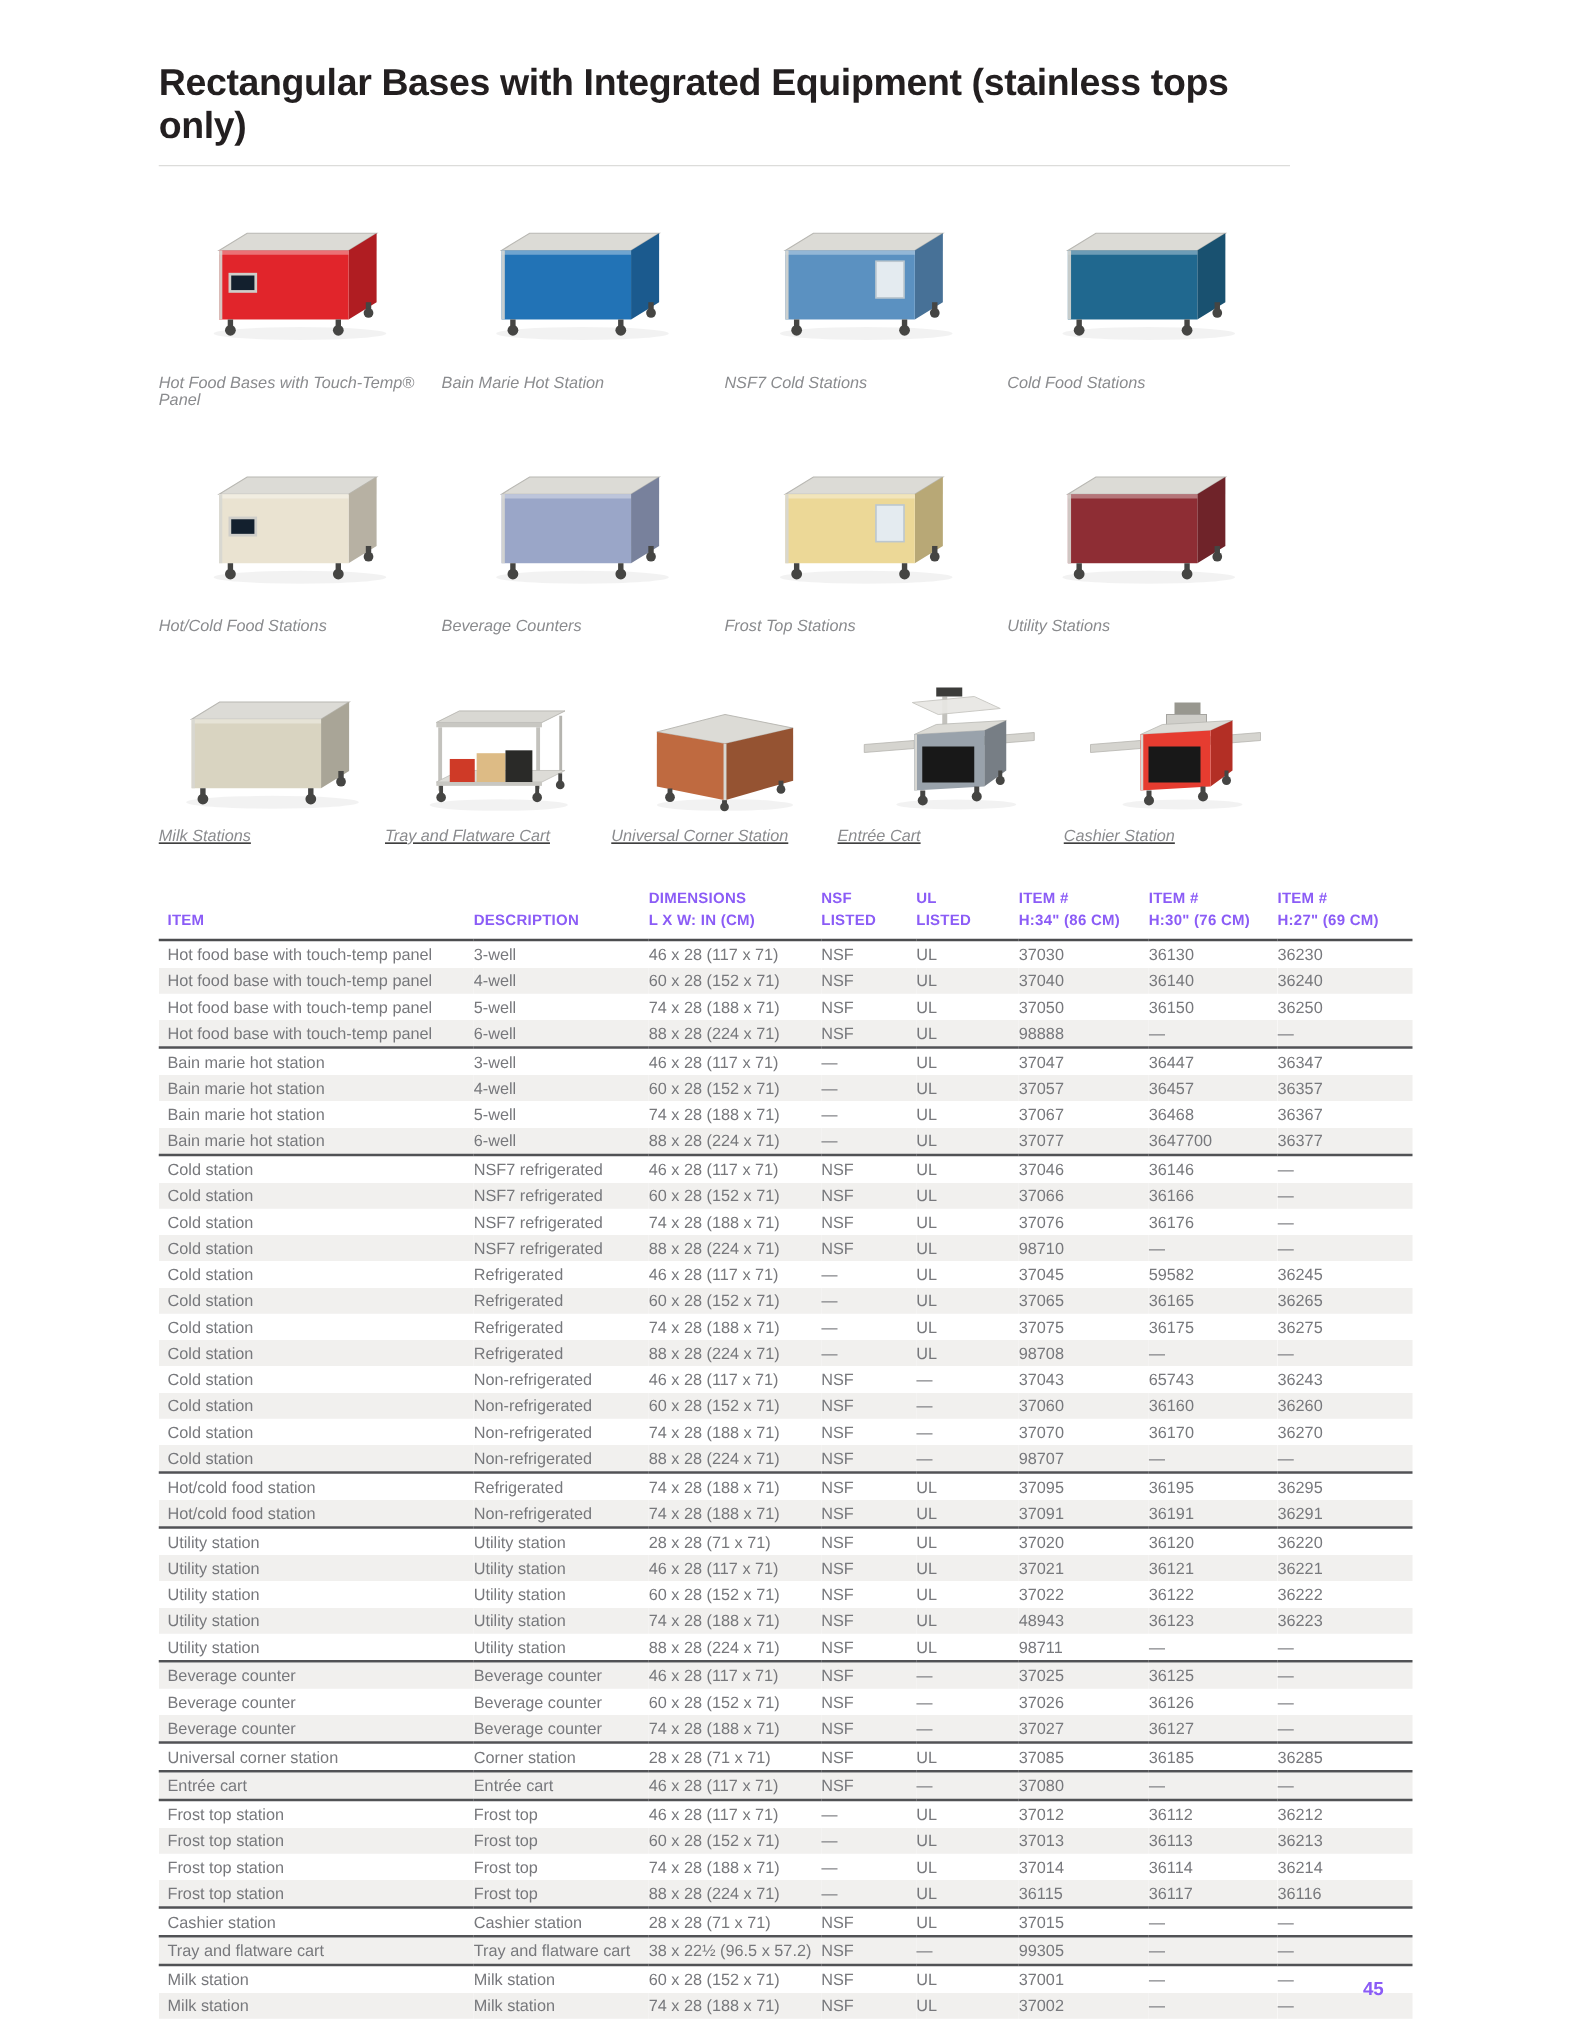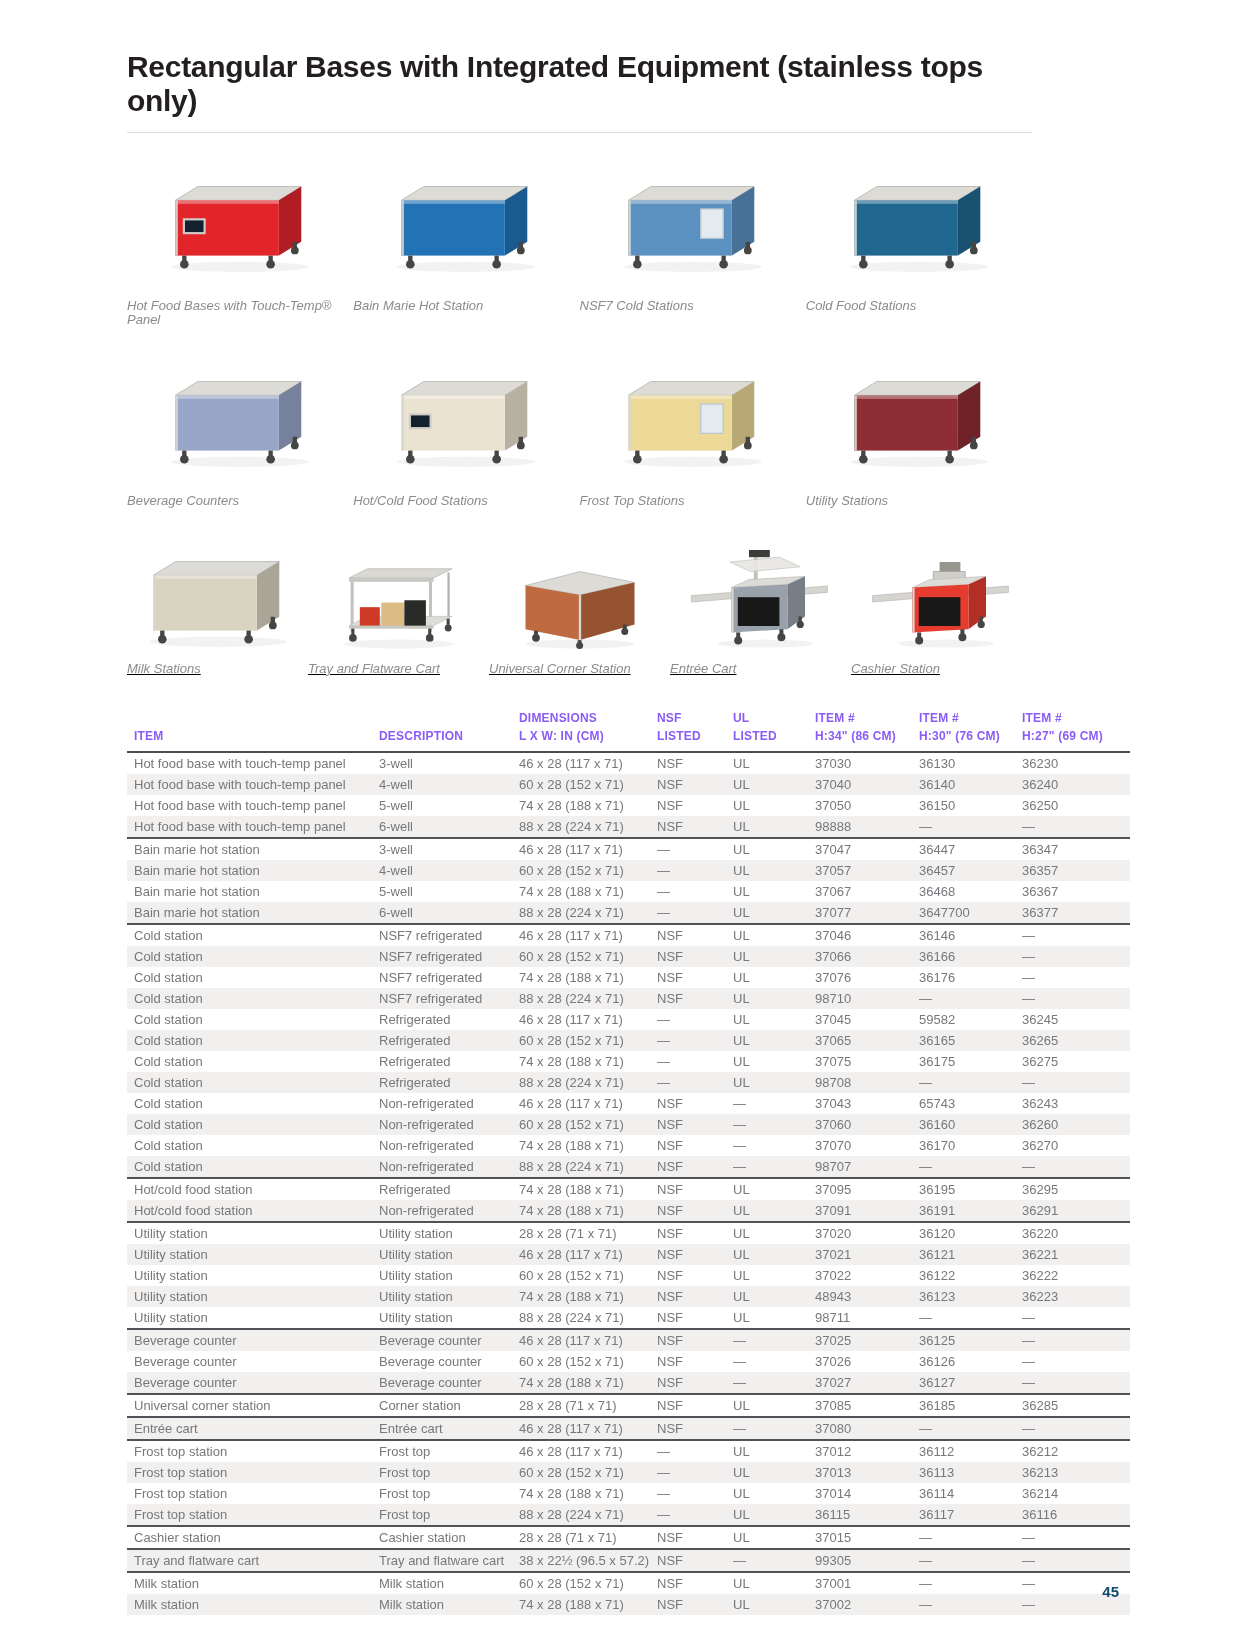--- a/index.html
+++ b/index.html
@@ -37,21 +37,21 @@
   .spec th{text-align:left;vertical-align:bottom;font-size:12px;font-weight:700;color:#8b5cf6;
            padding:0 4px 6px 0;border-bottom:2px solid #4c4d4f;line-height:1.45;letter-spacing:0.2px;}
   .spec th .ln{display:block;white-space:nowrap;}
   .spec th .ln:empty{display:none;}
   .spec th:first-child{padding-left:7px;}
   .spec td{font-size:13px;color:#77787c;height:21px;line-height:21px;padding:0 4px 0 0;
            white-space:nowrap;overflow:hidden;}
   .spec td:first-child{padding-left:7px;}
   .spec tr.stripe td{background:#f1f0ee;}
   .spec tr.group-start td{border-top:2px solid #515255;}
-  .page-number{position:absolute;top:1583px;right:40px;font-size:15px;font-weight:700;color:#0c4a6e;}
+  .page-number{position:absolute;top:1583px;right:52px;font-size:15px;font-weight:700;color:#8b5cf6;}
 </style>
 </head>
 <body>
 
 <div class="page">
   <div class="content">
     <h1 class="title">Rectangular Bases with Integrated Equipment (stainless tops only)</h1>
     <hr class="title-rule">
 
     <div class="fig-row cols-4">
@@ -159,21 +159,21 @@
       <rect x="156" y="82" width="5" height="7"></rect>
                 <circle cx="158.5" cy="92" r="4.5"></circle>
     </g>
   </svg>
 </div>
     <figcaption class="fig-caption">Cold Food Stations</figcaption>
   </figure>
       </div>
     <div class="fig-row cols-4">
         <figure class="fig">
-    <div class="fig-img shape-counter" style="--c: #9aa6c8;">
+    <div class="fig-img shape-counter detail-screen" style="--c: #eae3d1;">
   <svg viewBox="0 0 190 120">
     <ellipse cx="95" cy="111" rx="80" ry="6" fill="#000000" opacity="0.05"></ellipse>
     <polygon points="20,34 140,34 166,18 46,18" fill="#dcdbd6" stroke="#b8b7b2" stroke-width="1"></polygon>
     <polygon class="side" points="140,34 166,18 166,82 140,98"></polygon>
     <rect class="front" x="20" y="34" width="120" height="64"></rect>
     <rect x="20" y="34" width="120" height="4" fill="#ffffff" opacity="0.35"></rect>
     <line x1="21.5" y1="34" x2="21.5" y2="98" stroke="#d8d7d2" stroke-width="3" opacity="0.9"></line>
     <g class="screen">
                 <rect x="30" y="56" width="24" height="16" fill="#13202e" stroke="#cfcec9" stroke-width="2.5"></rect>
               </g>
@@ -183,24 +183,24 @@
     <g fill="#454543">
       <rect x="28" y="98" width="5" height="7"></rect>
                 <circle cx="30.5" cy="108" r="5"></circle>
       <rect x="128" y="98" width="5" height="7"></rect>
                 <circle cx="130.5" cy="108" r="5"></circle>
       <rect x="156" y="82" width="5" height="7"></rect>
                 <circle cx="158.5" cy="92" r="4.5"></circle>
     </g>
   </svg>
 </div>
-    <figcaption class="fig-caption">Beverage Counters</figcaption>
-  </figure>
-        <figure class="fig">
-    <div class="fig-img shape-counter detail-screen" style="--c: #eae3d1;">
+    <figcaption class="fig-caption">Hot/Cold Food Stations</figcaption>
+  </figure>
+        <figure class="fig">
+    <div class="fig-img shape-counter" style="--c: #9aa6c8;">
   <svg viewBox="0 0 190 120">
     <ellipse cx="95" cy="111" rx="80" ry="6" fill="#000000" opacity="0.05"></ellipse>
     <polygon points="20,34 140,34 166,18 46,18" fill="#dcdbd6" stroke="#b8b7b2" stroke-width="1"></polygon>
     <polygon class="side" points="140,34 166,18 166,82 140,98"></polygon>
     <rect class="front" x="20" y="34" width="120" height="64"></rect>
     <rect x="20" y="34" width="120" height="4" fill="#ffffff" opacity="0.35"></rect>
     <line x1="21.5" y1="34" x2="21.5" y2="98" stroke="#d8d7d2" stroke-width="3" opacity="0.9"></line>
     <g class="screen">
                 <rect x="30" y="56" width="24" height="16" fill="#13202e" stroke="#cfcec9" stroke-width="2.5"></rect>
               </g>
@@ -210,21 +210,21 @@
     <g fill="#454543">
       <rect x="28" y="98" width="5" height="7"></rect>
                 <circle cx="30.5" cy="108" r="5"></circle>
       <rect x="128" y="98" width="5" height="7"></rect>
                 <circle cx="130.5" cy="108" r="5"></circle>
       <rect x="156" y="82" width="5" height="7"></rect>
                 <circle cx="158.5" cy="92" r="4.5"></circle>
     </g>
   </svg>
 </div>
-    <figcaption class="fig-caption">Hot/Cold Food Stations</figcaption>
+    <figcaption class="fig-caption">Beverage Counters</figcaption>
   </figure>
         <figure class="fig">
     <div class="fig-img shape-counter detail-door" style="--c: #ecd897;">
   <svg viewBox="0 0 190 120">
     <ellipse cx="95" cy="111" rx="80" ry="6" fill="#000000" opacity="0.05"></ellipse>
     <polygon points="20,34 140,34 166,18 46,18" fill="#dcdbd6" stroke="#b8b7b2" stroke-width="1"></polygon>
     <polygon class="side" points="140,34 166,18 166,82 140,98"></polygon>
     <rect class="front" x="20" y="34" width="120" height="64"></rect>
     <rect x="20" y="34" width="120" height="4" fill="#ffffff" opacity="0.35"></rect>
     <line x1="21.5" y1="34" x2="21.5" y2="98" stroke="#d8d7d2" stroke-width="3" opacity="0.9"></line>

